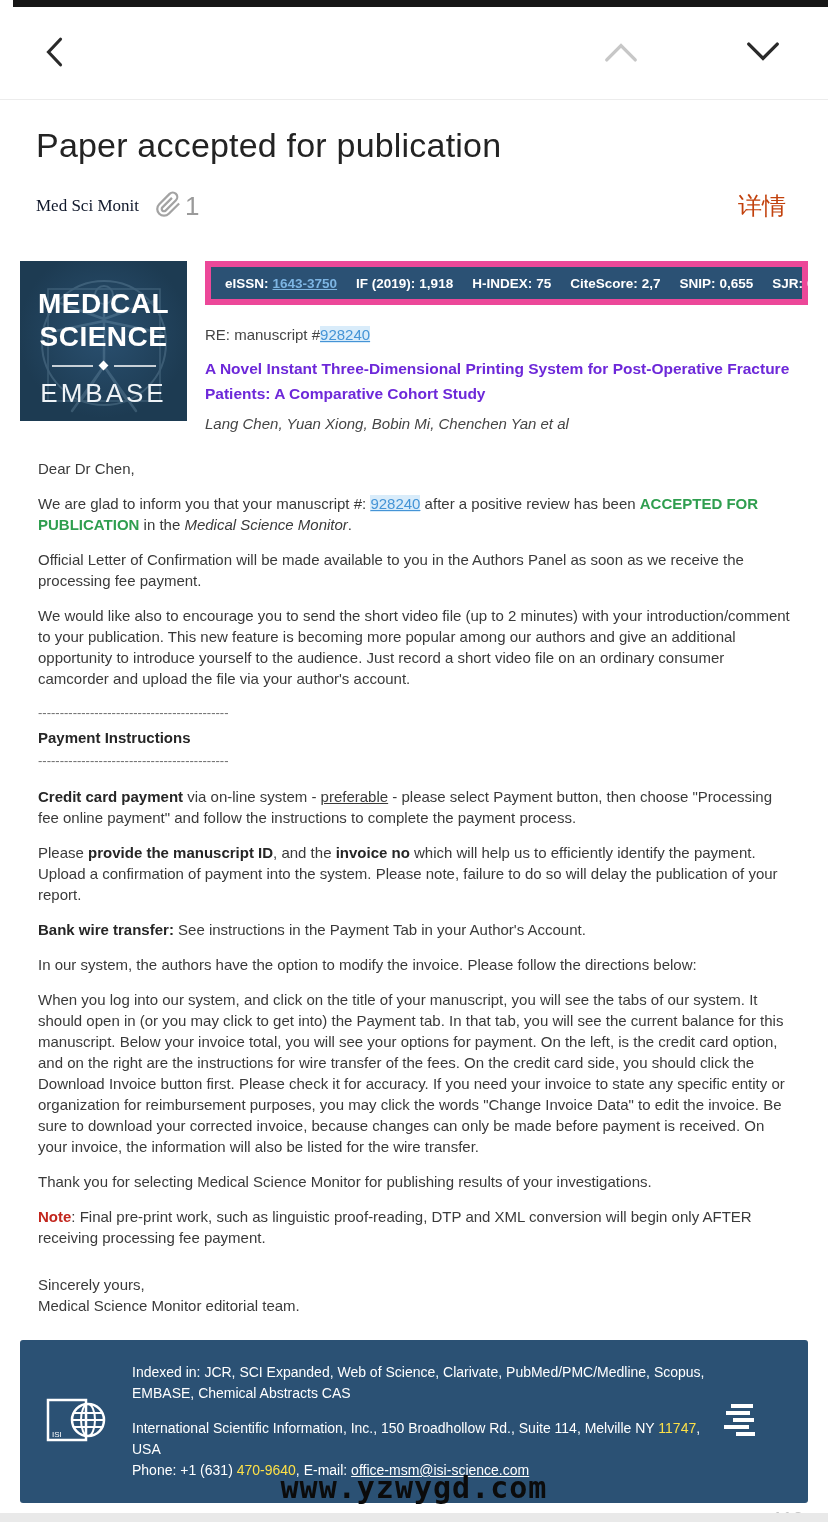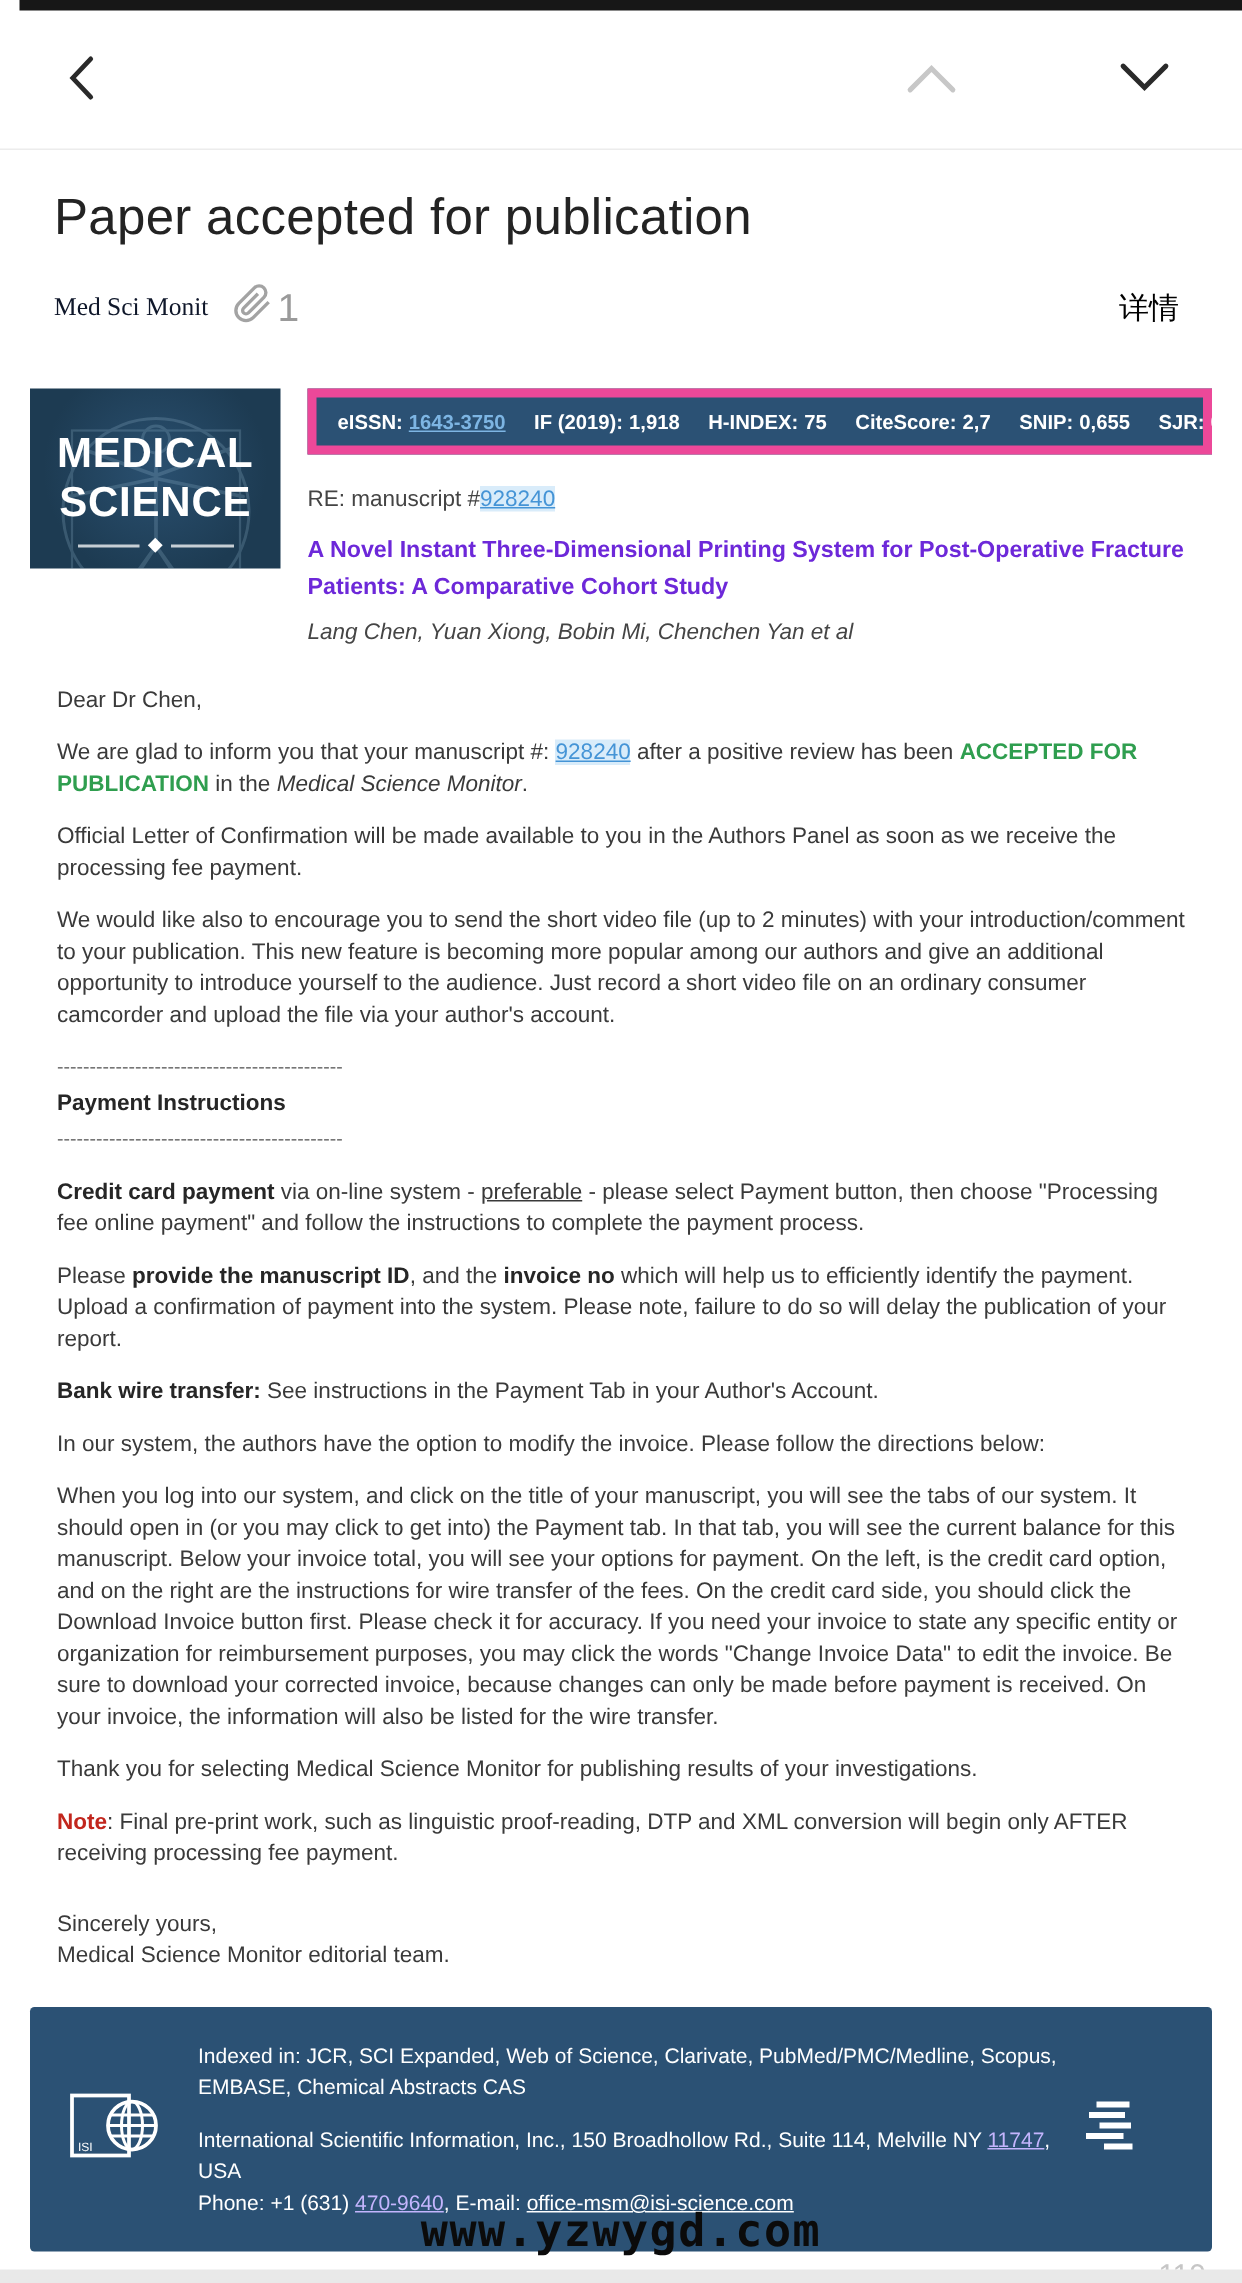--- a/index.html
+++ b/index.html
@@ -17,26 +17,26 @@
   }
   .icon-btn{background:none;border:none;padding:4px;cursor:pointer;display:flex;align-items:center;}
   .appbar .right-group{margin-left:auto;display:flex;align-items:center;gap:96px;padding-right:14px;}
   
   .subject-block{padding:26px 36px 22px 36px;background:#fff;}
   .subject{margin:0;font-size:34px;font-weight:400;color:#232323;letter-spacing:0.2px;}
   .sender-row{display:flex;align-items:center;margin-top:24px;}
   .sender{color:#0f172a;font-size:17px;font-family:Liberation Serif, serif;}
   .attach-wrap{display:flex;align-items:center;margin-left:16px;color:#9a9a9a;}
   .attach-count{font-size:26px;color:#9a9a9a;margin-left:3px;}
-  .details-btn{margin-left:auto;background:none;border:none;color:#000000;font-size:20px;cursor:pointer;font-family:inherit;}
+  .details-btn{margin-left:auto;background:none;border:none;color:#c2410c;font-size:24px;cursor:pointer;font-family:inherit;}
   
   .email-body{padding:16px 20px 0 20px;}
   .journal-header{display:flex;}
   .msm-logo{
-    width:167px;height:120px;flex:none;position:relative;overflow:hidden;
+    width:167px;height:160px;flex:none;position:relative;overflow:hidden;
     background:radial-gradient(circle at 50% 45%, #2a5070 0%, #1d3b52 70%);
     color:#fff;text-align:center;box-sizing:border-box;padding-top:26px;
   }
   .msm-logo .vitruvian{position:absolute;inset:0;opacity:0.22;}
   .msm-logo .l1{position:relative;font-size:28px;font-weight:700;line-height:33px;letter-spacing:0.5px;}
   .logo-divider{position:relative;width:104px;margin:9px auto;display:flex;align-items:center;gap:7px;}
   .logo-divider .bar{flex:1;height:2px;background:rgba(255,255,255,0.75);}
   .logo-divider .diamond{width:7px;height:7px;background:#fff;transform:rotate(45deg);}
   .msm-logo .l3{position:relative;font-size:26px;font-weight:400;letter-spacing:3px;color:#eef3f7;}
   .journal-right{flex:1;margin-left:18px;min-width:0;}
@@ -67,21 +67,21 @@
   .closing-line2{margin-top:0 !important;}
   
   .footer-box{
     margin-top:24px;background:#2b5174;border-radius:3px;
     display:flex;align-items:center;padding:22px 26px;color:#fff;
   }
   .isi-logo{flex:none;align-self:center;}
   .footer-text{flex:1;margin-left:24px;font-size:14px;line-height:21px;max-width:575px;}
   .footer-text p{margin:0;}
   .footer-text .addr-block{margin-top:14px;}
-  .footer-link{color:#c4b5fd;text-decoration:underline;cursor:pointer;}
+  .footer-link{color:#fde047;cursor:pointer;}
   .email-link{color:#ffffff;text-decoration:underline;cursor:pointer;}
   .stack-icon{flex:none;margin-left:12px;align-self:center;}
   .page-number{text-align:right;color:#c6c6c6;font-size:20px;padding:5px 4px 0 0;}
   
   .watermark{
     position:absolute;bottom:17px;left:0;right:0;text-align:center;
     font-family:"DejaVu Sans Mono",monospace;font-weight:700;font-size:30px;
     color:#0b0b0b;letter-spacing:1px;
   }
   .bottom-bar{position:absolute;bottom:0;left:0;right:0;height:9px;background:#e9e9e9;}

